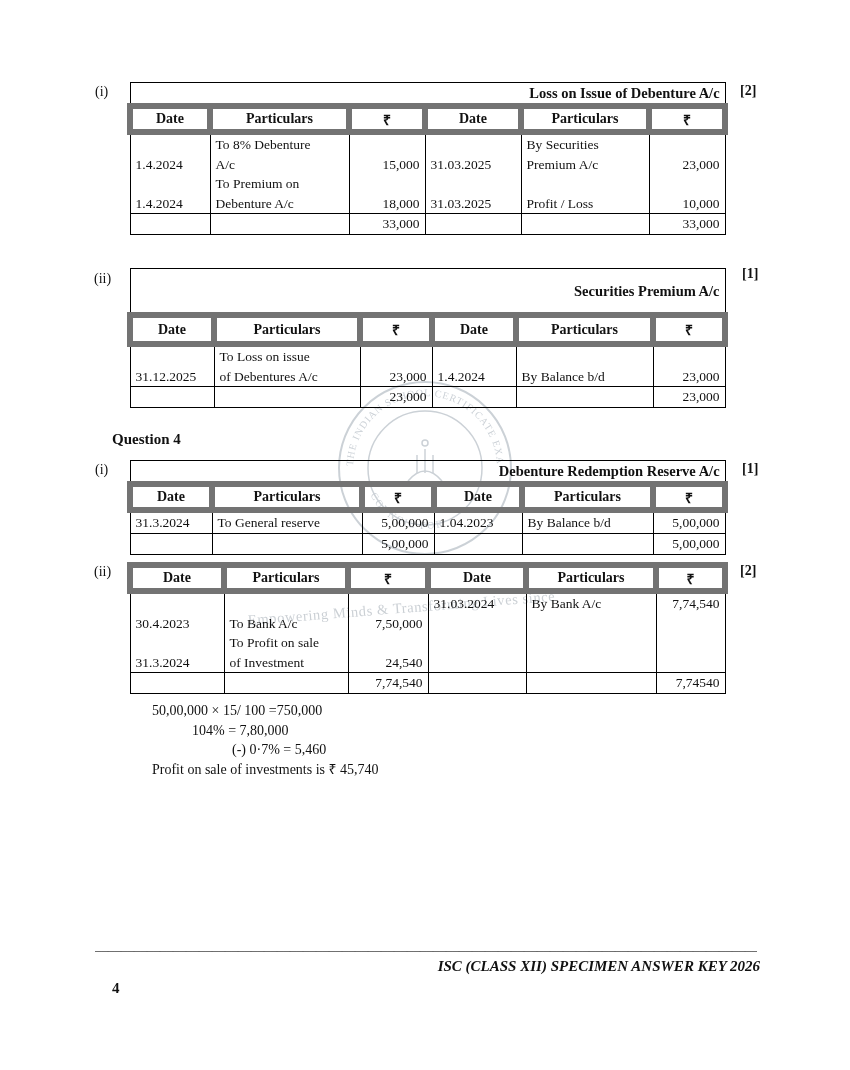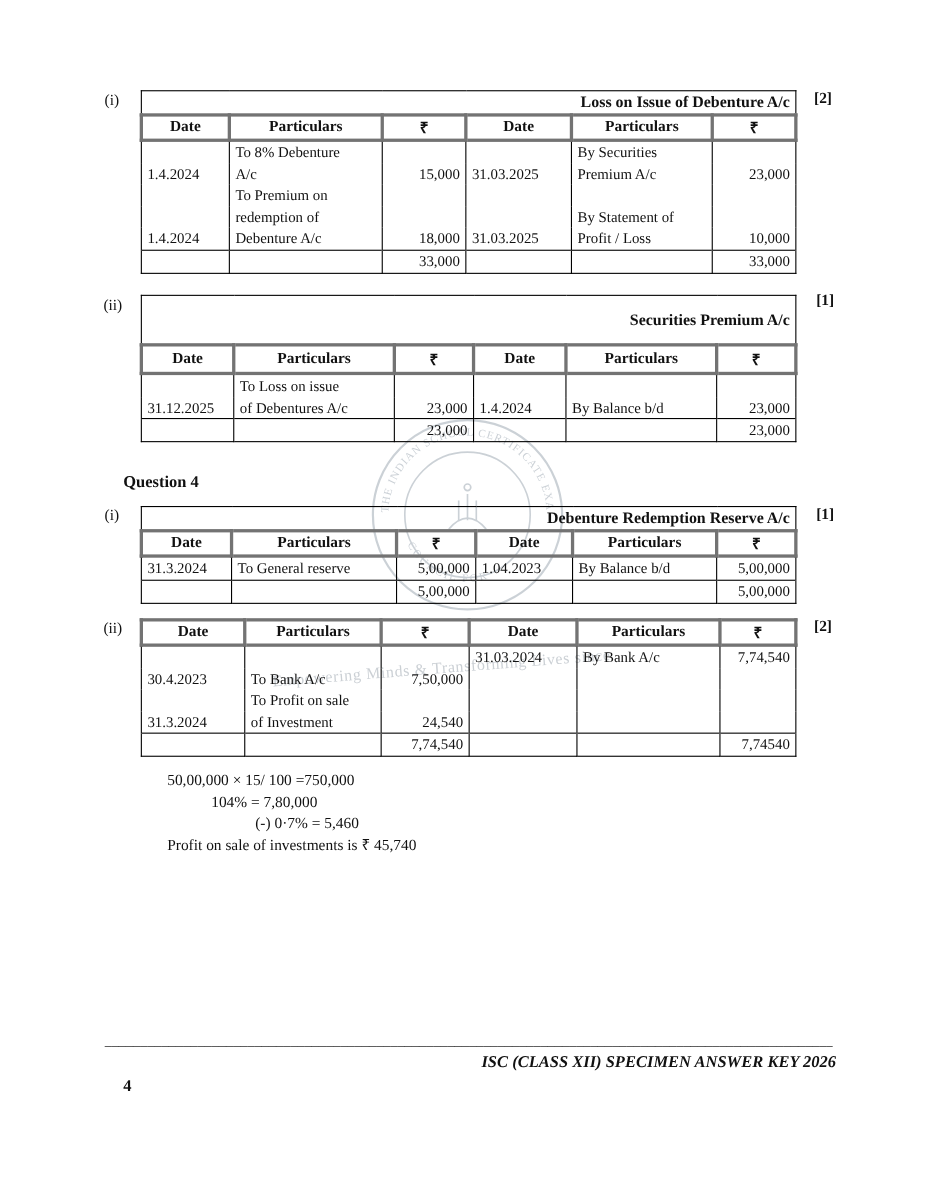--- a/index.html
+++ b/index.html
@@ -21,21 +21,21 @@
   .side-label { font-size:14px; }
   .marks { font-size:14px; font-weight:bold; }
   .q-heading { font-size:15px; font-weight:bold; }
 
   
   .tbl-wrap { width:595px; }
   .ledger { width:100%; border-collapse:collapse; table-layout:fixed; background:transparent; }
   .ledger th, .ledger td { padding:0 5px; overflow:hidden; white-space:nowrap; font-size:13.5px; }
   .title-row th { border:1px solid #000; text-align:right; font-weight:bold; font-size:14.5px; height:20px; }
   .title-tall th { height:31px; vertical-align:bottom; padding-bottom:12px; }
-  .head-row th { border:3px solid #737373; text-align:center; font-weight:bold; font-size:14px; height:20px; }
+  .head-row th { border:6px solid #737373; text-align:center; font-weight:bold; font-size:14px; height:20px; }
   .head-tall th { height:23px; }
   .line-row td { border-left:1px solid #000; border-right:1px solid #000; height:19.5px; line-height:19.5px; vertical-align:top; }
   .total-row td { border:1px solid #000; height:20px; line-height:20px; }
   .c-amt { text-align:right; }
   .c-date, .c-part { text-align:left; }
 
   
   .calc-line { font-size:14px; line-height:19.5px; }
   .ind1 { margin-left:40px; }
   .ind2 { margin-left:80px; }
@@ -118,28 +118,20 @@
           </tr>
           <tr class="line-row">
             <td class="c-date">&nbsp;</td>
             <td class="c-part">To Premium on</td>
             <td class="c-amt">&nbsp;</td>
             <td class="c-date">&nbsp;</td>
             <td class="c-part">&nbsp;</td>
             <td class="c-amt">&nbsp;</td>
           </tr>
           <tr class="line-row">
-            <td class="c-date">&nbsp;</td>
-            <td class="c-part">redemption of</td>
-            <td class="c-amt">&nbsp;</td>
-            <td class="c-date">&nbsp;</td>
-            <td class="c-part">By Statement of</td>
-            <td class="c-amt">&nbsp;</td>
-          </tr>
-          <tr class="line-row">
             <td class="c-date">1.4.2024</td>
             <td class="c-part">Debenture A/c</td>
             <td class="c-amt">18,000</td>
             <td class="c-date">31.03.2025</td>
             <td class="c-part">Profit / Loss</td>
             <td class="c-amt">10,000</td>
           </tr>
         </tbody>
       <tfoot>
         <tr class="total-row">

